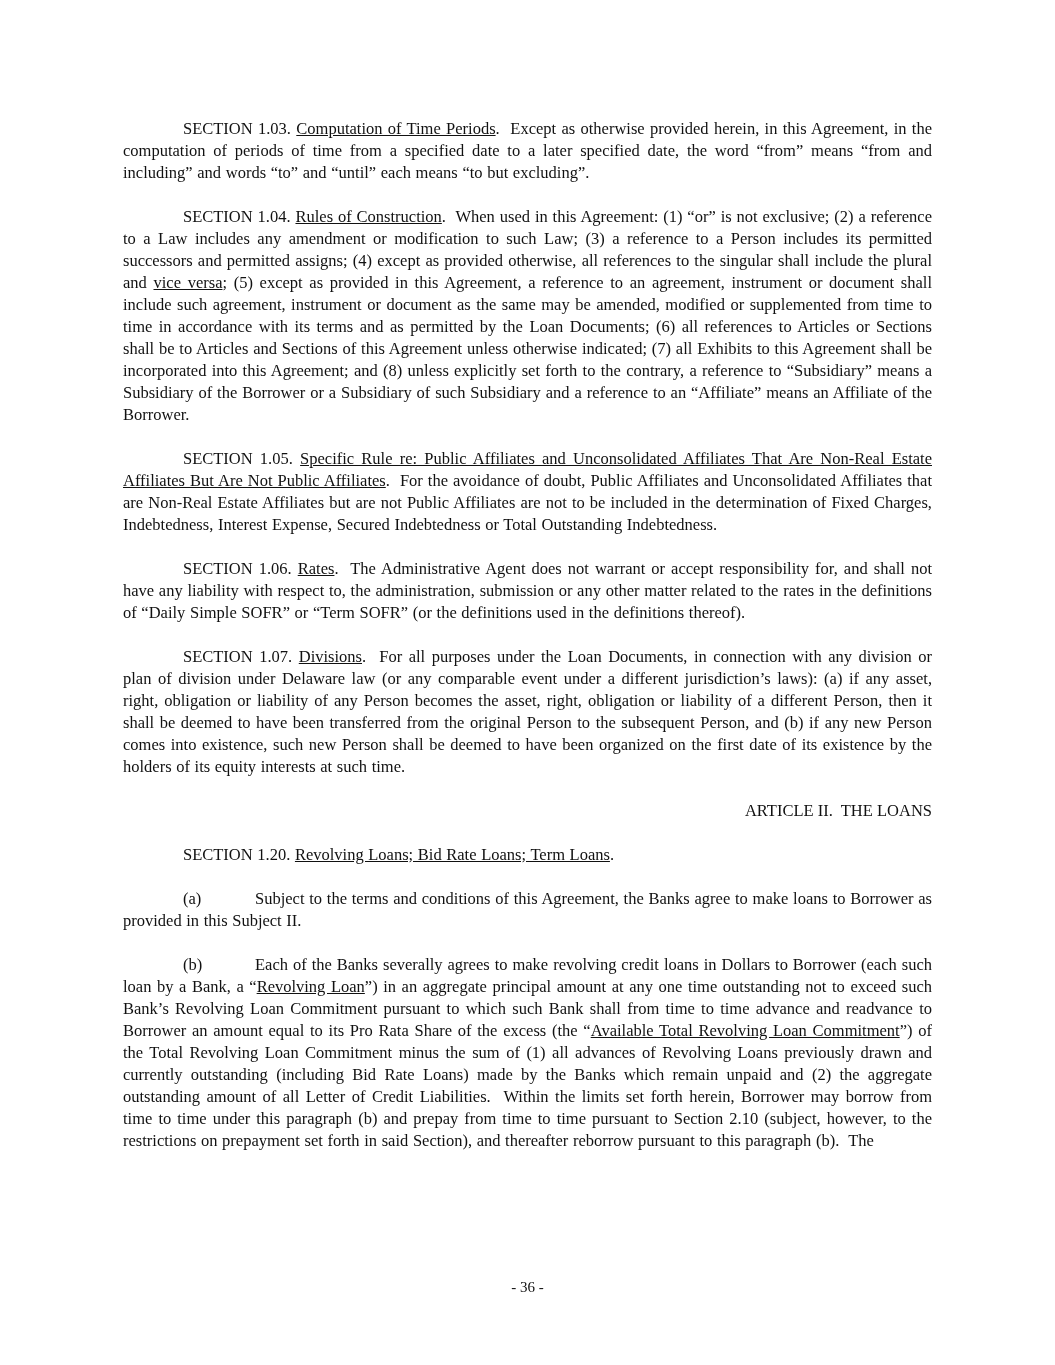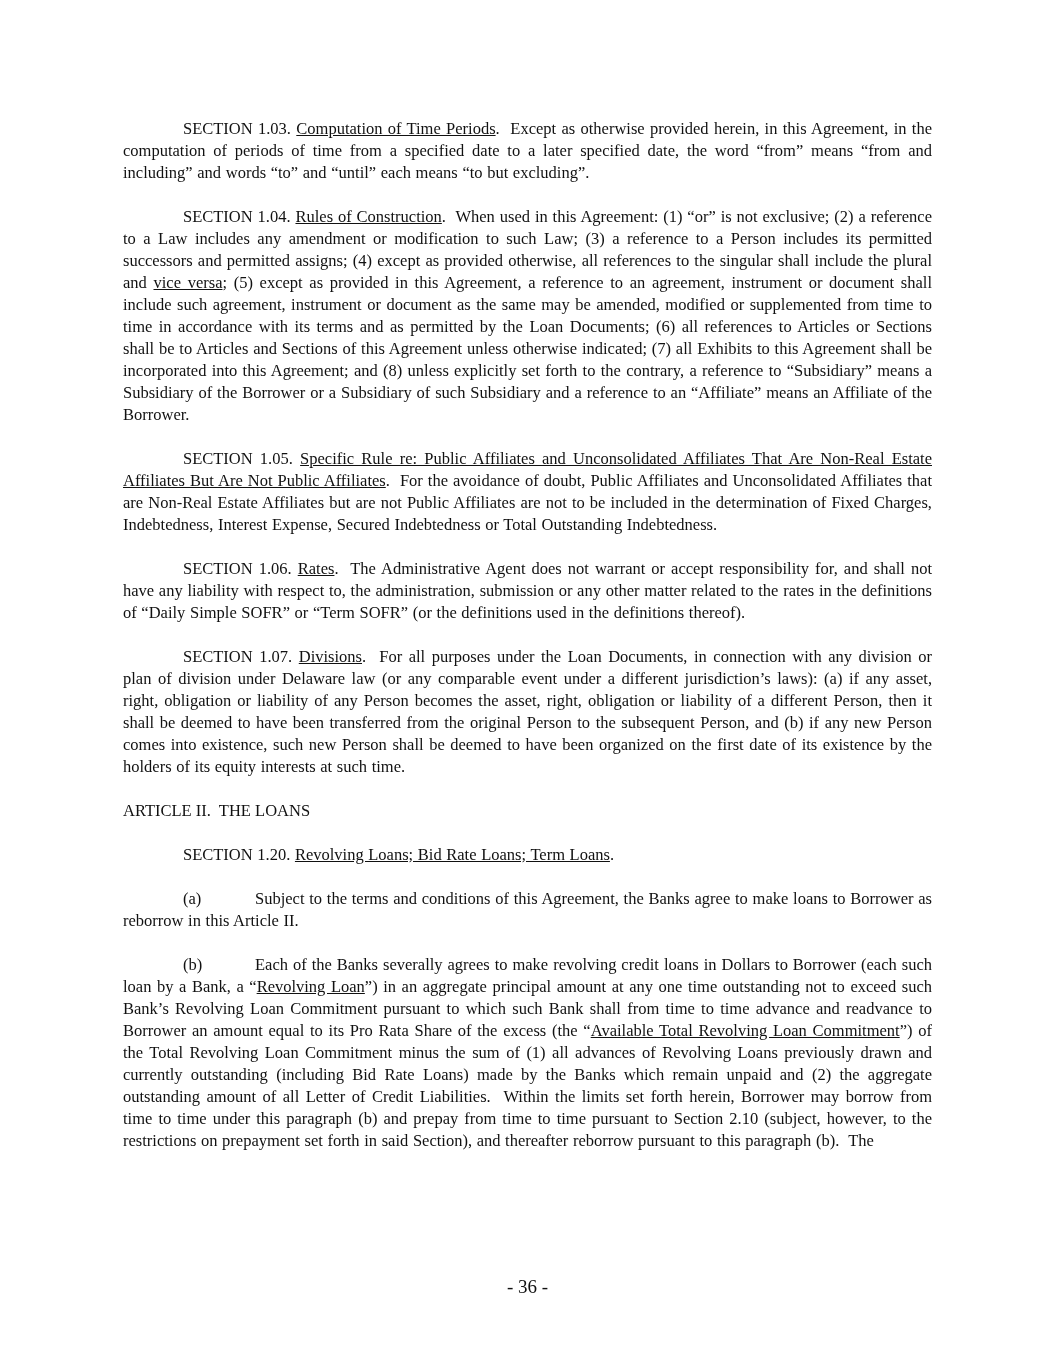--- a/index.html
+++ b/index.html
@@ -17,36 +17,36 @@
     overflow: hidden;
   }
   p.para {
     margin: 0 0 22px 0;
     text-align: justify;
     text-indent: 60px;
     word-spacing: 0.5px;
   }
   .u { text-decoration: underline; }
   p.article-heading {
-    text-align: left;
+    text-align: right;
     text-indent: 0;
     margin: 0 0 22px 0;
   }
   .plabel {
     display: inline-block;
     width: 72px;
     text-indent: 0;
   }
   .footer {
     position: absolute;
     left: 0;
     right: 0;
     top: 1276px;
     text-align: center;
-    font-size: 19px;
+    font-size: 15px;
   }
 </style>
 </head>
 <body>
 
 <div class="page">
 
   <p class="para"><span>SECTION 1.03. </span><span class="u">Computation of Time Periods</span><span>.&nbsp; Except as otherwise provided herein, in this Agreement, in the computation of periods of time from a specified date to a later specified date, the word “from” means “from and including” and words “to” and “until” each means “to but excluding”.</span></p>
 
   <p class="para"><span>SECTION 1.04. </span><span class="u">Rules of Construction</span><span>.&nbsp; When used in this Agreement: (1) “or” is not exclusive; (2) a reference to a Law includes any amendment or modification to such Law; (3) a reference to a Person includes its permitted successors and permitted assigns; (4) except as provided otherwise, all references to the singular shall include the plural and </span><span class="u">vice versa</span><span>; (5) except as provided in this Agreement, a reference to an agreement, instrument or document shall include such agreement, instrument or document as the same may be amended, modified or supplemented from time to time in accordance with its terms and as permitted by the Loan Documents; (6) all references to Articles or Sections shall be to Articles and Sections of this Agreement unless otherwise indicated; (7) all Exhibits to this Agreement shall be incorporated into this Agreement; and (8) unless explicitly set forth to the contrary, a reference to “Subsidiary” means a Subsidiary of the Borrower or a Subsidiary of such Subsidiary and a reference to an “Affiliate” means an Affiliate of the Borrower.</span></p>
@@ -54,19 +54,19 @@
   <p class="para"><span>SECTION 1.05. </span><span class="u">Specific Rule re: Public Affiliates and Unconsolidated Affiliates That Are Non-Real Estate Affiliates But Are Not Public Affiliates</span><span>.&nbsp; For the avoidance of doubt, Public Affiliates and Unconsolidated Affiliates that are Non-Real Estate Affiliates but are not Public Affiliates are not to be included in the determination of Fixed Charges, Indebtedness, Interest Expense, Secured Indebtedness or Total Outstanding Indebtedness.</span></p>
 
   <p class="para"><span>SECTION 1.06. </span><span class="u">Rates</span><span>.&nbsp; The Administrative Agent does not warrant or accept responsibility for, and shall not have any liability with respect to, the administration, submission or any other matter related to the rates in the definitions of “Daily Simple SOFR” or “Term SOFR” (or the definitions used in the definitions thereof).</span></p>
 
   <p class="para"><span>SECTION 1.07. </span><span class="u">Divisions</span><span>.&nbsp; For all purposes under the Loan Documents, in connection with any division or plan of division under Delaware law (or any comparable event under a different jurisdiction’s laws): (a) if any asset, right, obligation or liability of any Person becomes the asset, right, obligation or liability of a different Person, then it shall be deemed to have been transferred from the original Person to the subsequent Person, and (b) if any new Person comes into existence, such new Person shall be deemed to have been organized on the first date of its existence by the holders of its equity interests at such time.</span></p>
 
   <p class="article-heading">ARTICLE II.&nbsp; THE LOANS</p>
 
   <p class="para"><span>SECTION 1.20. </span><span class="u">Revolving Loans; Bid Rate Loans; Term Loans</span><span>.</span></p>
 
-  <p class="para"><span class="plabel">(a)</span><span>Subject to the terms and conditions of this Agreement, the Banks agree to make loans to Borrower as reborrow in this Article II.</span></p>
+  <p class="para"><span class="plabel">(a)</span><span>Subject to the terms and conditions of this Agreement, the Banks agree to make loans to Borrower as provided in this Subject II.</span></p>
 
   <p class="para"><span class="plabel">(b)</span><span>Each of the Banks severally agrees to make revolving credit loans in Dollars to Borrower (each such loan by a Bank, a “</span><span class="u">Revolving Loan</span><span>”) in an aggregate principal amount at any one time outstanding not to exceed such Bank’s Revolving Loan Commitment pursuant to which such Bank shall from time to time advance and readvance to Borrower an amount equal to its Pro Rata Share of the excess (the “</span><span class="u">Available Total Revolving Loan Commitment</span><span>”) of the Total Revolving Loan Commitment minus the sum of (1) all advances of Revolving Loans previously drawn and currently outstanding (including Bid Rate Loans) made by the Banks which remain unpaid and (2) the aggregate outstanding amount of all Letter of Credit Liabilities.&nbsp; Within the limits set forth herein, Borrower may borrow from time to time under this paragraph (b) and prepay from time to time pursuant to Section 2.10 (subject, however, to the restrictions on prepayment set forth in said Section), and thereafter reborrow pursuant to this paragraph (b).&nbsp; The</span></p>
 
   <div class="footer">- 36 -</div>
 
 </div>
 
 </body></html>

